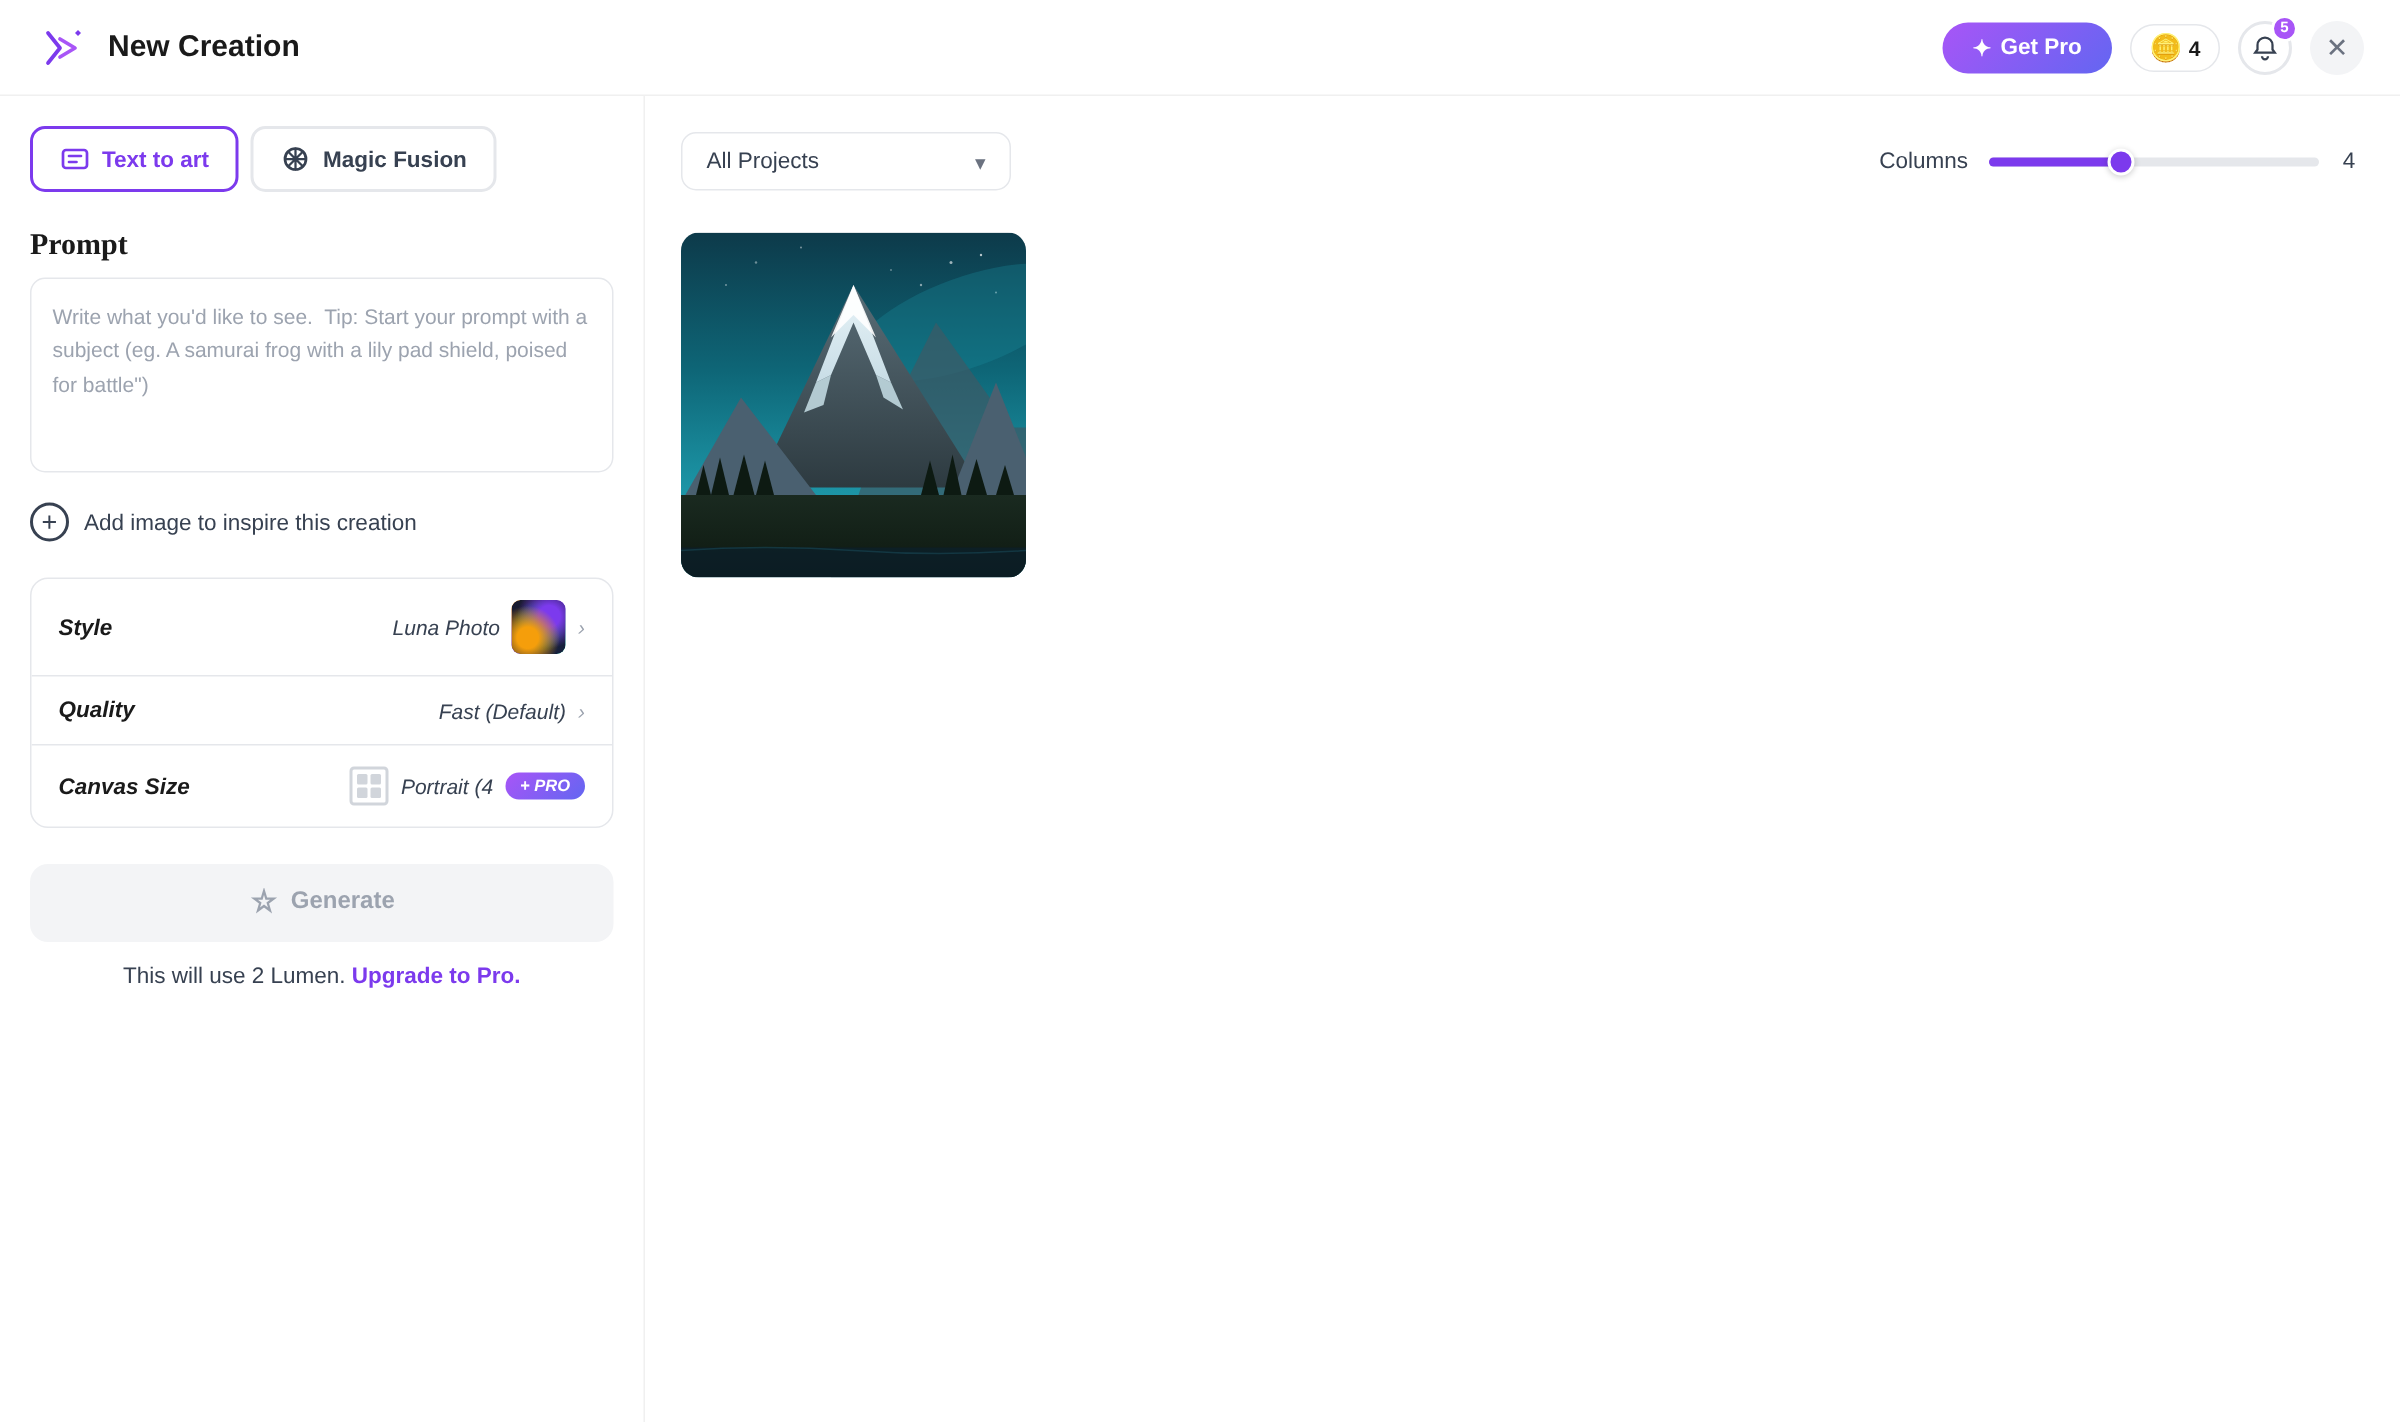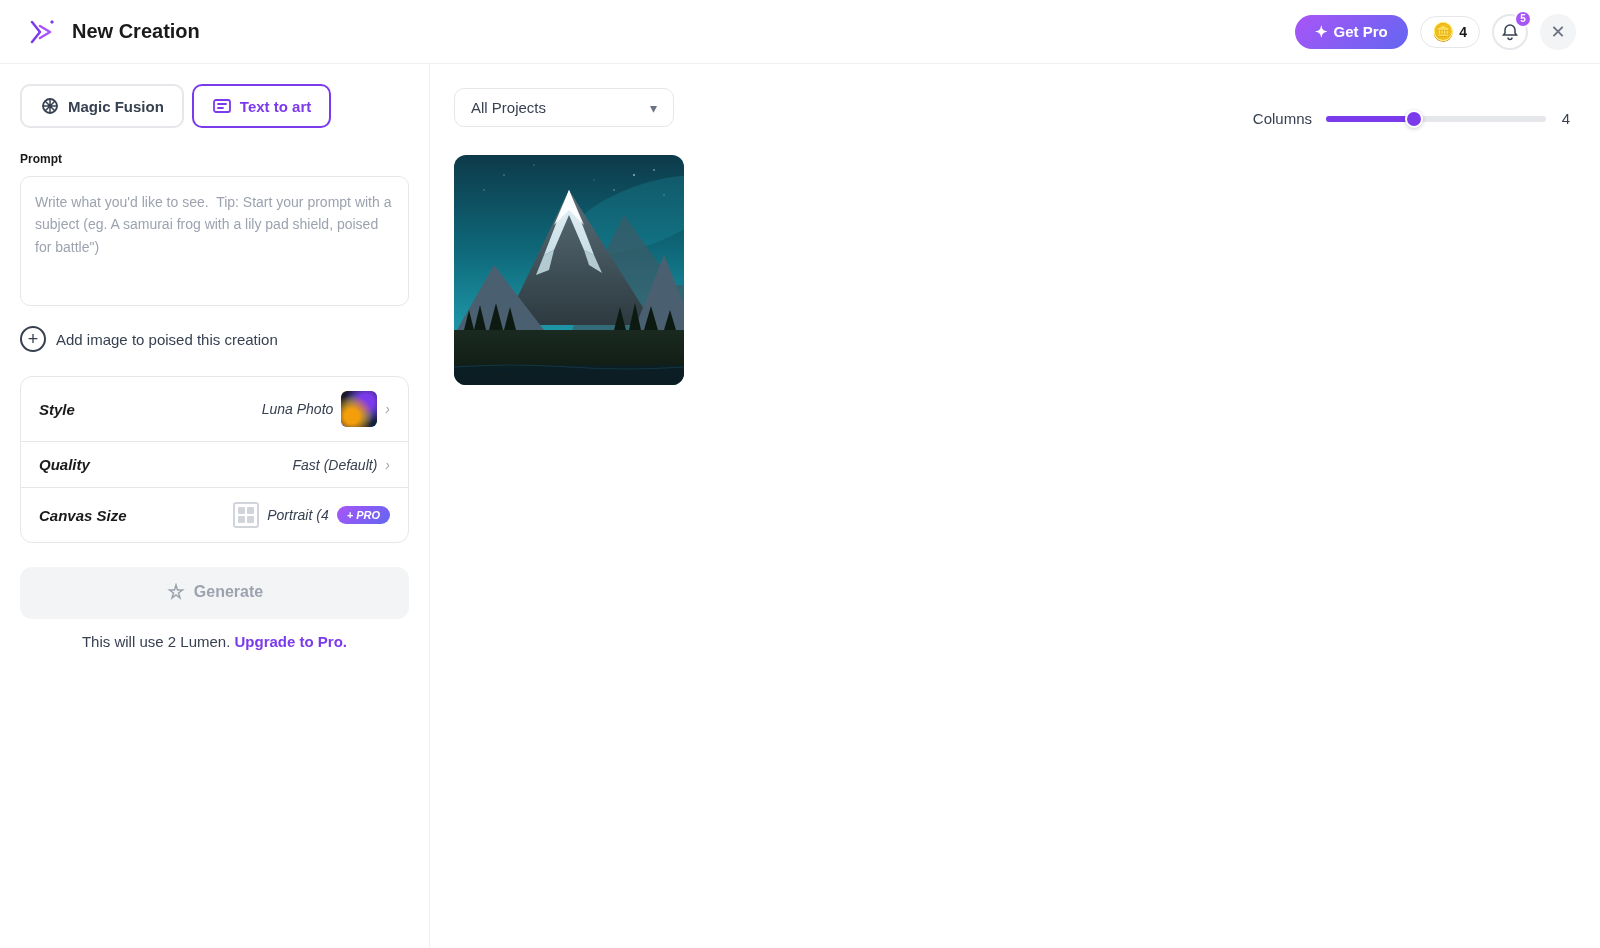--- a/index.html
+++ b/index.html
@@ -162,24 +162,25 @@
       background: #fff;
     }
     .tab-btn.inactive {
       border-color: #e5e7eb;
       color: #374151;
       background: #fff;
     }
 
     
     .section-label {
-      font-size: 12px;
+      font-size: 20px;
       font-weight: 700;
       color: #1a1a1a;
       margin-bottom: 10px;
+      font-family: Liberation Serif, serif;
     }
     .prompt-textarea {
       width: 100%;
       height: 130px;
       border: 1.5px solid #e5e7eb;
       border-radius: 10px;
       padding: 14px;
       font-size: 14px;
       color: #9ca3af;
       resize: none;
@@ -332,21 +333,21 @@
       flex: 1;
       display: flex;
       flex-direction: column;
       padding: 24px;
       background: #fff;
     }
 
     
     .top-bar {
       display: flex;
-      align-items: flex-end;
+      align-items: center;
       justify-content: space-between;
       margin-bottom: 28px;
     }
     .projects-dropdown {
       display: flex;
       align-items: center;
       justify-content: space-between;
       border: 1.5px solid #e5e7eb;
       border-radius: 10px;
       padding: 10px 16px;
@@ -463,42 +464,42 @@
     </div>
     <button class="close-btn">✕</button>
   </div>
 </div>
 
 <div class="main">
 
   <div class="left-panel">
 
     <div class="tab-row">
+      <button class="tab-btn active">
+        <svg width="20" height="20" viewBox="0 0 20 20" fill="none">
+          <rect x="2" y="4" width="16" height="12" rx="2" stroke="#7c3aed" stroke-width="1.8" fill="none"></rect>
+          <path d="M6 8h8M6 12h5" stroke="#7c3aed" stroke-width="1.8" stroke-linecap="round"></path>
+        </svg>
+        <span>Text to art</span>
+      </button>
       <button class="tab-btn inactive">
         <svg width="20" height="20" viewBox="0 0 20 20" fill="none">
           <circle cx="10" cy="10" r="7" stroke="#374151" stroke-width="1.8" fill="none"></circle>
           <path d="M10 3v14M3 10h14M5.5 5.5l9 9M14.5 5.5l-9 9" stroke="#374151" stroke-width="1.5" stroke-linecap="round"></path>
         </svg>
         <span>Magic Fusion</span>
       </button>
-      <button class="tab-btn active">
-        <svg width="20" height="20" viewBox="0 0 20 20" fill="none">
-          <rect x="2" y="4" width="16" height="12" rx="2" stroke="#7c3aed" stroke-width="1.8" fill="none"></rect>
-          <path d="M6 8h8M6 12h5" stroke="#7c3aed" stroke-width="1.8" stroke-linecap="round"></path>
-        </svg>
-        <span>Text to art</span>
-      </button>
     </div>
 
     <div class="section-label">Prompt</div>
     <textarea class="prompt-textarea" placeholder="Write what you'd like to see.  Tip: Start your prompt with a subject (eg. A samurai frog with a lily pad shield, poised for battle&quot;)" style=""></textarea>
 
     <div class="add-image-row">
       <div class="add-circle">+</div>
-      <span class="add-image-label">Add image to poised this creation</span>
+      <span class="add-image-label">Add image to inspire this creation</span>
     </div>
 
     <div class="settings-box">
 
       <div class="settings-row">
         <span class="settings-key">Style</span>
         <div class="settings-value">
           <span>Luna Photo</span>
           <div class="style-thumb">
             <div class="style-thumb-inner"></div>

